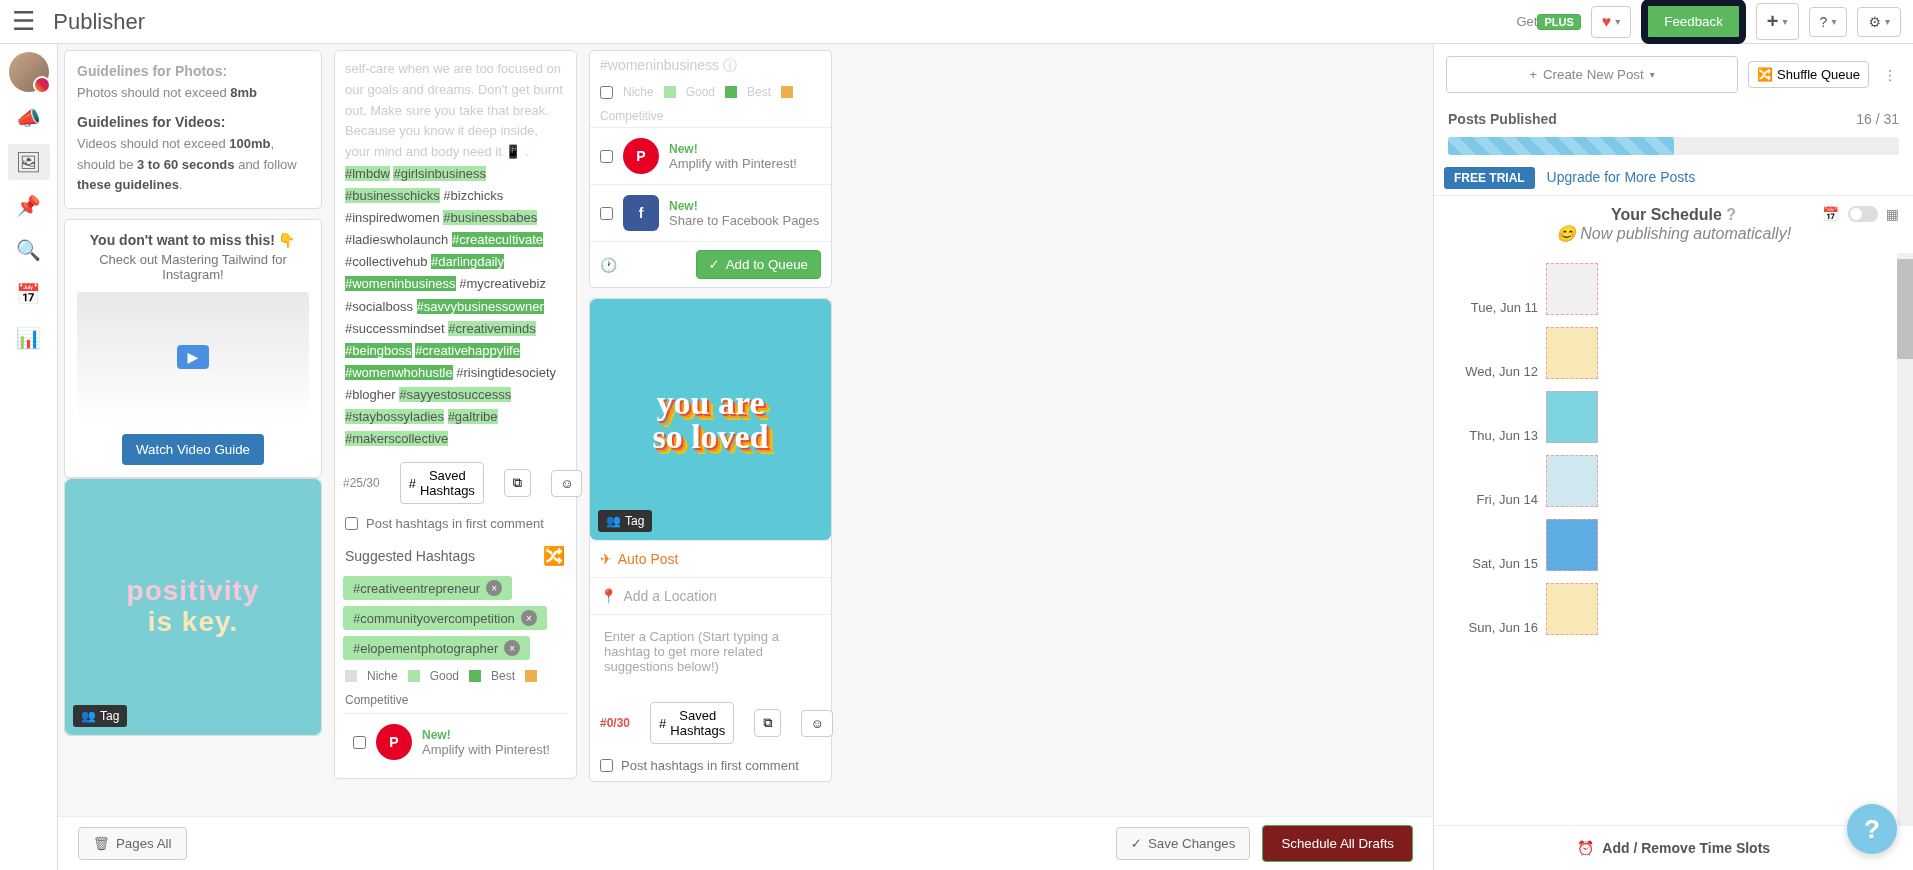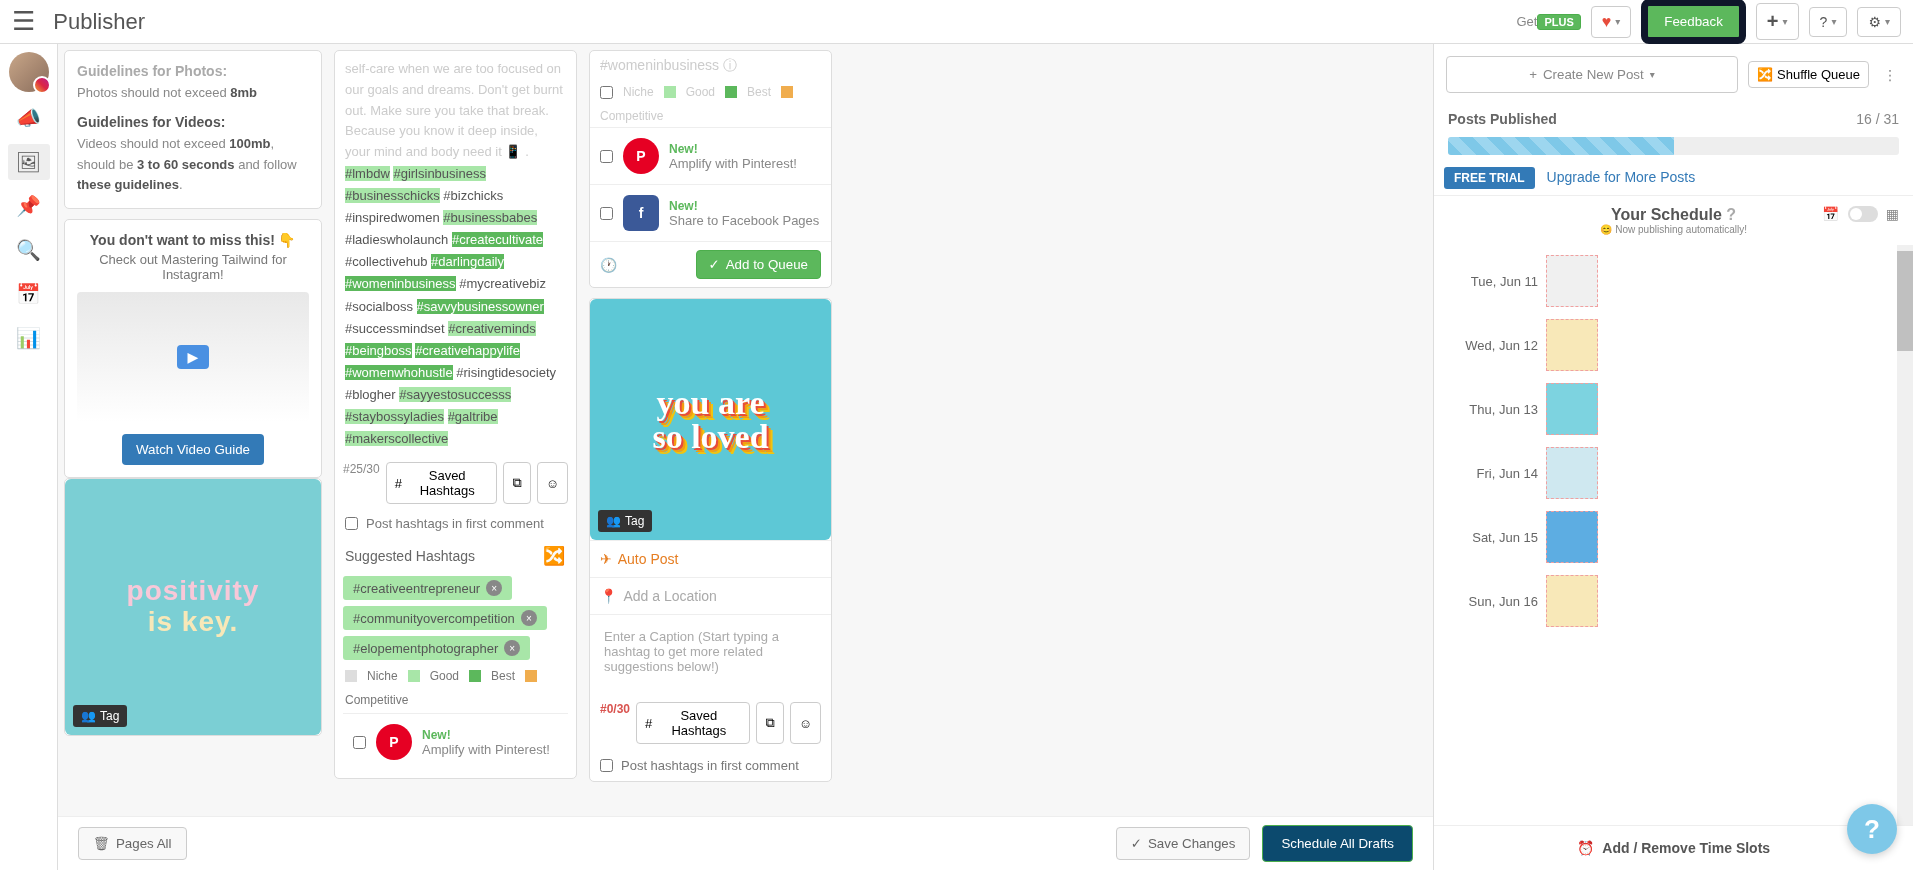--- a/index.html
+++ b/index.html
@@ -45,21 +45,21 @@
 .img-loved{background:#5dc8d6;display:flex;align-items:center;justify-content:center;flex-direction:column}
 .retro-text{font-family:Georgia,serif;font-weight:900;color:#fff;font-size:34px;line-height:1;text-shadow:2px 2px 0 #e74c3c,4px 4px 0 #f39c12,6px 6px 0 #f1c40f;text-align:center}
 .pastel-text{font-weight:900;font-size:28px;letter-spacing:1px;line-height:1.1;text-align:center}
 .pastel-text span:nth-child(1){color:#f8c8d8}.pastel-text span:nth-child(2){color:#c8e8d8}.pastel-text span:nth-child(3){color:#f8e8b8}
 .tag-btn{position:absolute;bottom:8px;left:8px;background:#333;color:#fff;padding:4px 8px;border-radius:3px;font-size:12px;display:flex;align-items:center;gap:4px}
 .caption-text{color:#aaa;font-size:13px;line-height:1.6;padding:0 2px}
 .hashtags{font-size:13px;line-height:1.7;padding:0 2px;}
 .ht{background:transparent;color:#555}
 .ht.green{background:#a8e6a8}
 .ht.darkgreen{background:#5cb85c;color:#fff}
-.row-ctrls{display:flex;gap:6px;margin-top:8px;padding:4px 0}
+.row-ctrls{display:flex;align-items:center;gap:20px;margin-top:8px;padding:4px 0}
 .counter{font-size:12px;color:#888}
 .btn-outline{border:1px solid #ccc;background:#fff;padding:5px 8px;border-radius:4px;font-size:13px;cursor:pointer;display:flex;align-items:center;gap:4px}
 .checkbox-row{display:flex;align-items:center;gap:8px;padding:8px 2px;color:#777;font-size:13px}
 .section-head{display:flex;align-items:center;justify-content:space-between;padding:6px 2px;color:#666;font-size:14px}
 .chip{background:#a8e6a8;color:#555;padding:4px 10px;border-radius:3px;font-size:13px;display:inline-flex;align-items:center;gap:6px;margin:3px 3px 3px 0}
 .chip .x{background:#888;color:#fff;width:16px;height:16px;border-radius:50%;display:flex;align-items:center;justify-content:center;font-size:10px}
 .legend{display:flex;gap:10px;font-size:12px;color:#777;padding:6px 2px;align-items:center;flex-wrap:wrap}
 .sq{width:12px;height:12px;display:inline-block}
 .share-row{display:flex;align-items:center;gap:10px;padding:10px;border-top:1px solid #eee}
 .share-icon{width:36px;height:36px;border-radius:50%;display:flex;align-items:center;justify-content:center;color:#fff;font-weight:bold}
@@ -75,41 +75,41 @@
 .right-header{padding:12px;display:flex;gap:10px;align-items:center}
 .btn-big-outline{flex:1;border:1px solid #ccc;background:#fff;padding:10px;border-radius:4px;display:flex;align-items:center;justify-content:center;gap:6px;cursor:pointer;color:#888}
 .posts-pub{padding:6px 14px;display:flex;justify-content:space-between;align-items:center;font-weight:bold;color:#666}
 .progress{height:18px;background:#eee;margin:4px 14px;border-radius:3px;overflow:hidden}
 .progress-fill{height:100%;width:50%;background:repeating-linear-gradient(45deg,#7ec8e8,#7ec8e8 10px,#9dd6ef 10px,#9dd6ef 20px)}
 .trial-row{text-align:left;padding:10px}
 .trial-badge{background:#337ab7;color:#fff;padding:4px 10px;border-radius:3px;font-size:12px;font-weight:bold;margin-right:8px}
 .trial-link{color:#337ab7}
 .sched-head{text-align:center;padding:10px;border-top:1px solid #eee;position:relative}
 .sched-title{font-weight:bold;font-size:16px}
-.sched-sub{color:#888;font-size:10px}
+.sched-sub{font-style:italic;color:#888;font-size:16px}
 .sched-icons{position:absolute;right:14px;top:10px;display:flex;gap:8px;align-items:center;color:#888}
 .toggle{width:30px;height:16px;background:#ddd;border-radius:8px;position:relative}
 .toggle::after{content:"";width:12px;height:12px;background:#fff;border-radius:50%;position:absolute;top:2px;left:2px}
 .schedule-list{flex:1;overflow-y:auto;padding:4px 14px;position:relative}
-.sched-row{display:flex;align-items:center;gap:8px;padding:6px 0}
+.sched-row{display:flex;align-items:flex-end;gap:8px;padding:6px 0}
 .sched-date{width:90px;text-align:right;font-size:13px;color:#666}
 .sched-thumb{width:52px;height:52px;border:1px dashed #f0a0a0;padding:2px;display:flex;align-items:center;justify-content:center;font-size:7px;text-align:center}
 .th1{background:#f0f0f0}
 .th2{background:#f8e8b8}
 .th3{background:#7dd3e0;color:#fff}
 .th4{background:#cfe8f0}
 .th5{background:#5dade2;color:#fff}
 .th6{background:#f8e8b8}
 .scrollbar-track{position:absolute;right:0;top:0;width:16px;height:100%;background:#f0f0f0}
 .scrollbar-thumb{width:100%;height:100px;background:#c0c0c0;margin-top:6px}
 .add-slots{text-align:center;padding:14px;border-top:1px solid #eee;font-weight:bold;color:#555;display:flex;align-items:center;justify-content:center;gap:8px}
 .footer{position:fixed;bottom:0;left:58px;right:480px;height:54px;background:#fff;border-top:1px solid #eee;display:flex;align-items:center;padding:0 20px;gap:12px}
 .footer .spacer2{flex:1}
 .btn-gray{border:1px solid #ccc;background:#f8f8f8;padding:8px 14px;border-radius:4px;color:#666;cursor:pointer;display:flex;align-items:center;gap:6px}
-.btn-green-big{background:#0c4a6e;color:#fff;border:1px solid #4cae4c;padding:10px 18px;border-radius:4px;font-weight:500;cursor:pointer}
+.btn-green-big{background:#7f1d1d;color:#fff;border:1px solid #4cae4c;padding:10px 18px;border-radius:4px;font-weight:500;cursor:pointer}
 .help-bubble{position:fixed;bottom:16px;right:16px;width:50px;height:50px;border-radius:50%;background:#7ec8e8;color:#fff;display:flex;align-items:center;justify-content:center;font-size:26px;font-weight:bold;box-shadow:0 2px 8px rgba(0,0,0,.2)}
 .cut{color:#ccc}
 .red-count{color:#d9534f;font-size:12px;font-weight:bold}
 .clock-icon{color:#888}
 </style>
 </head>
 <body>
 
 <div class="topbar">
   <div class="hamburger">☰</div>

